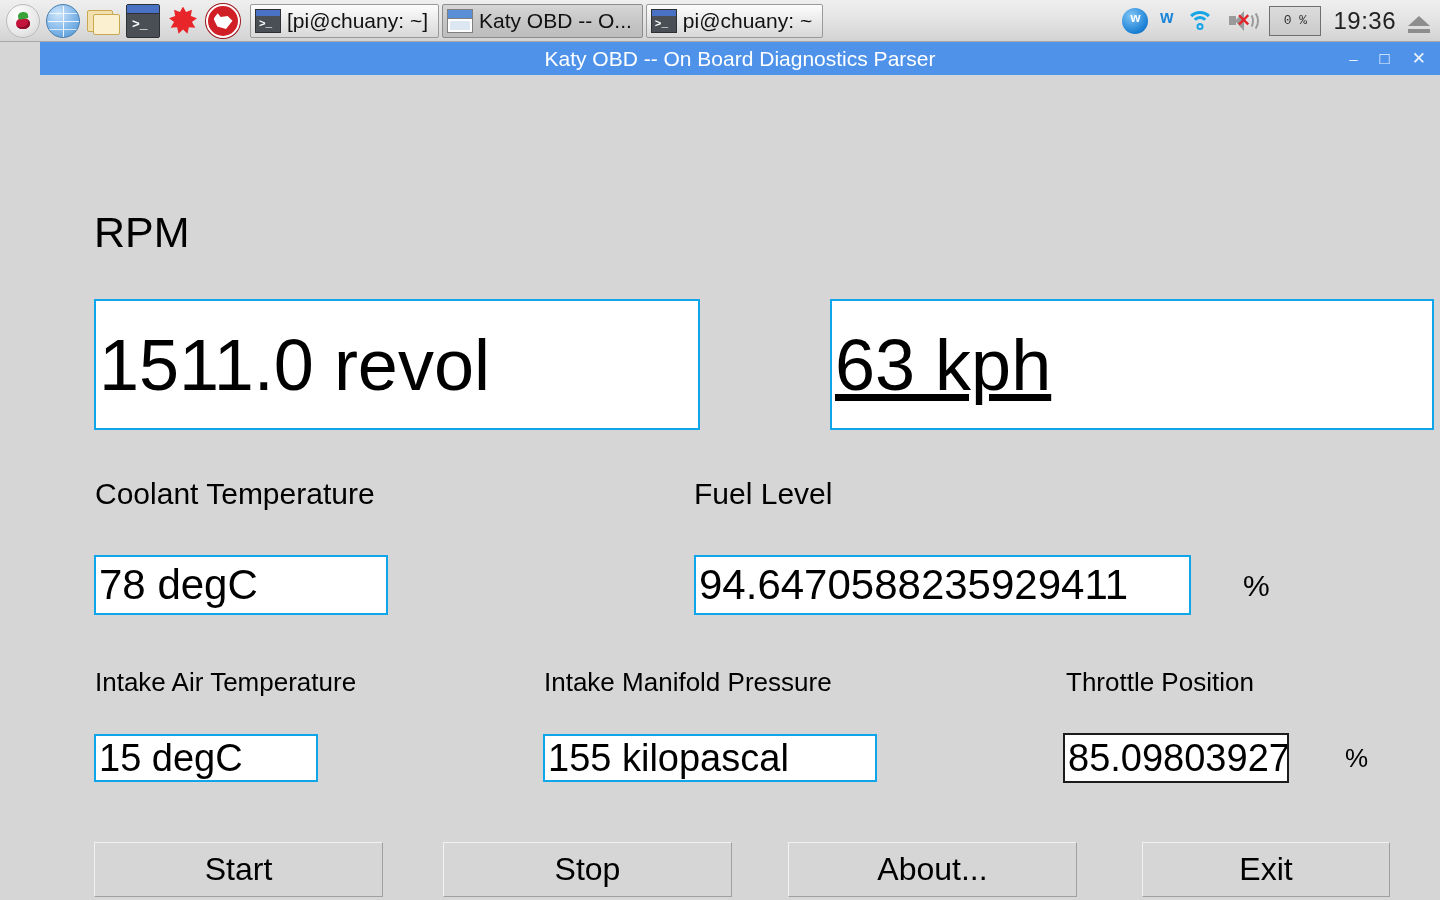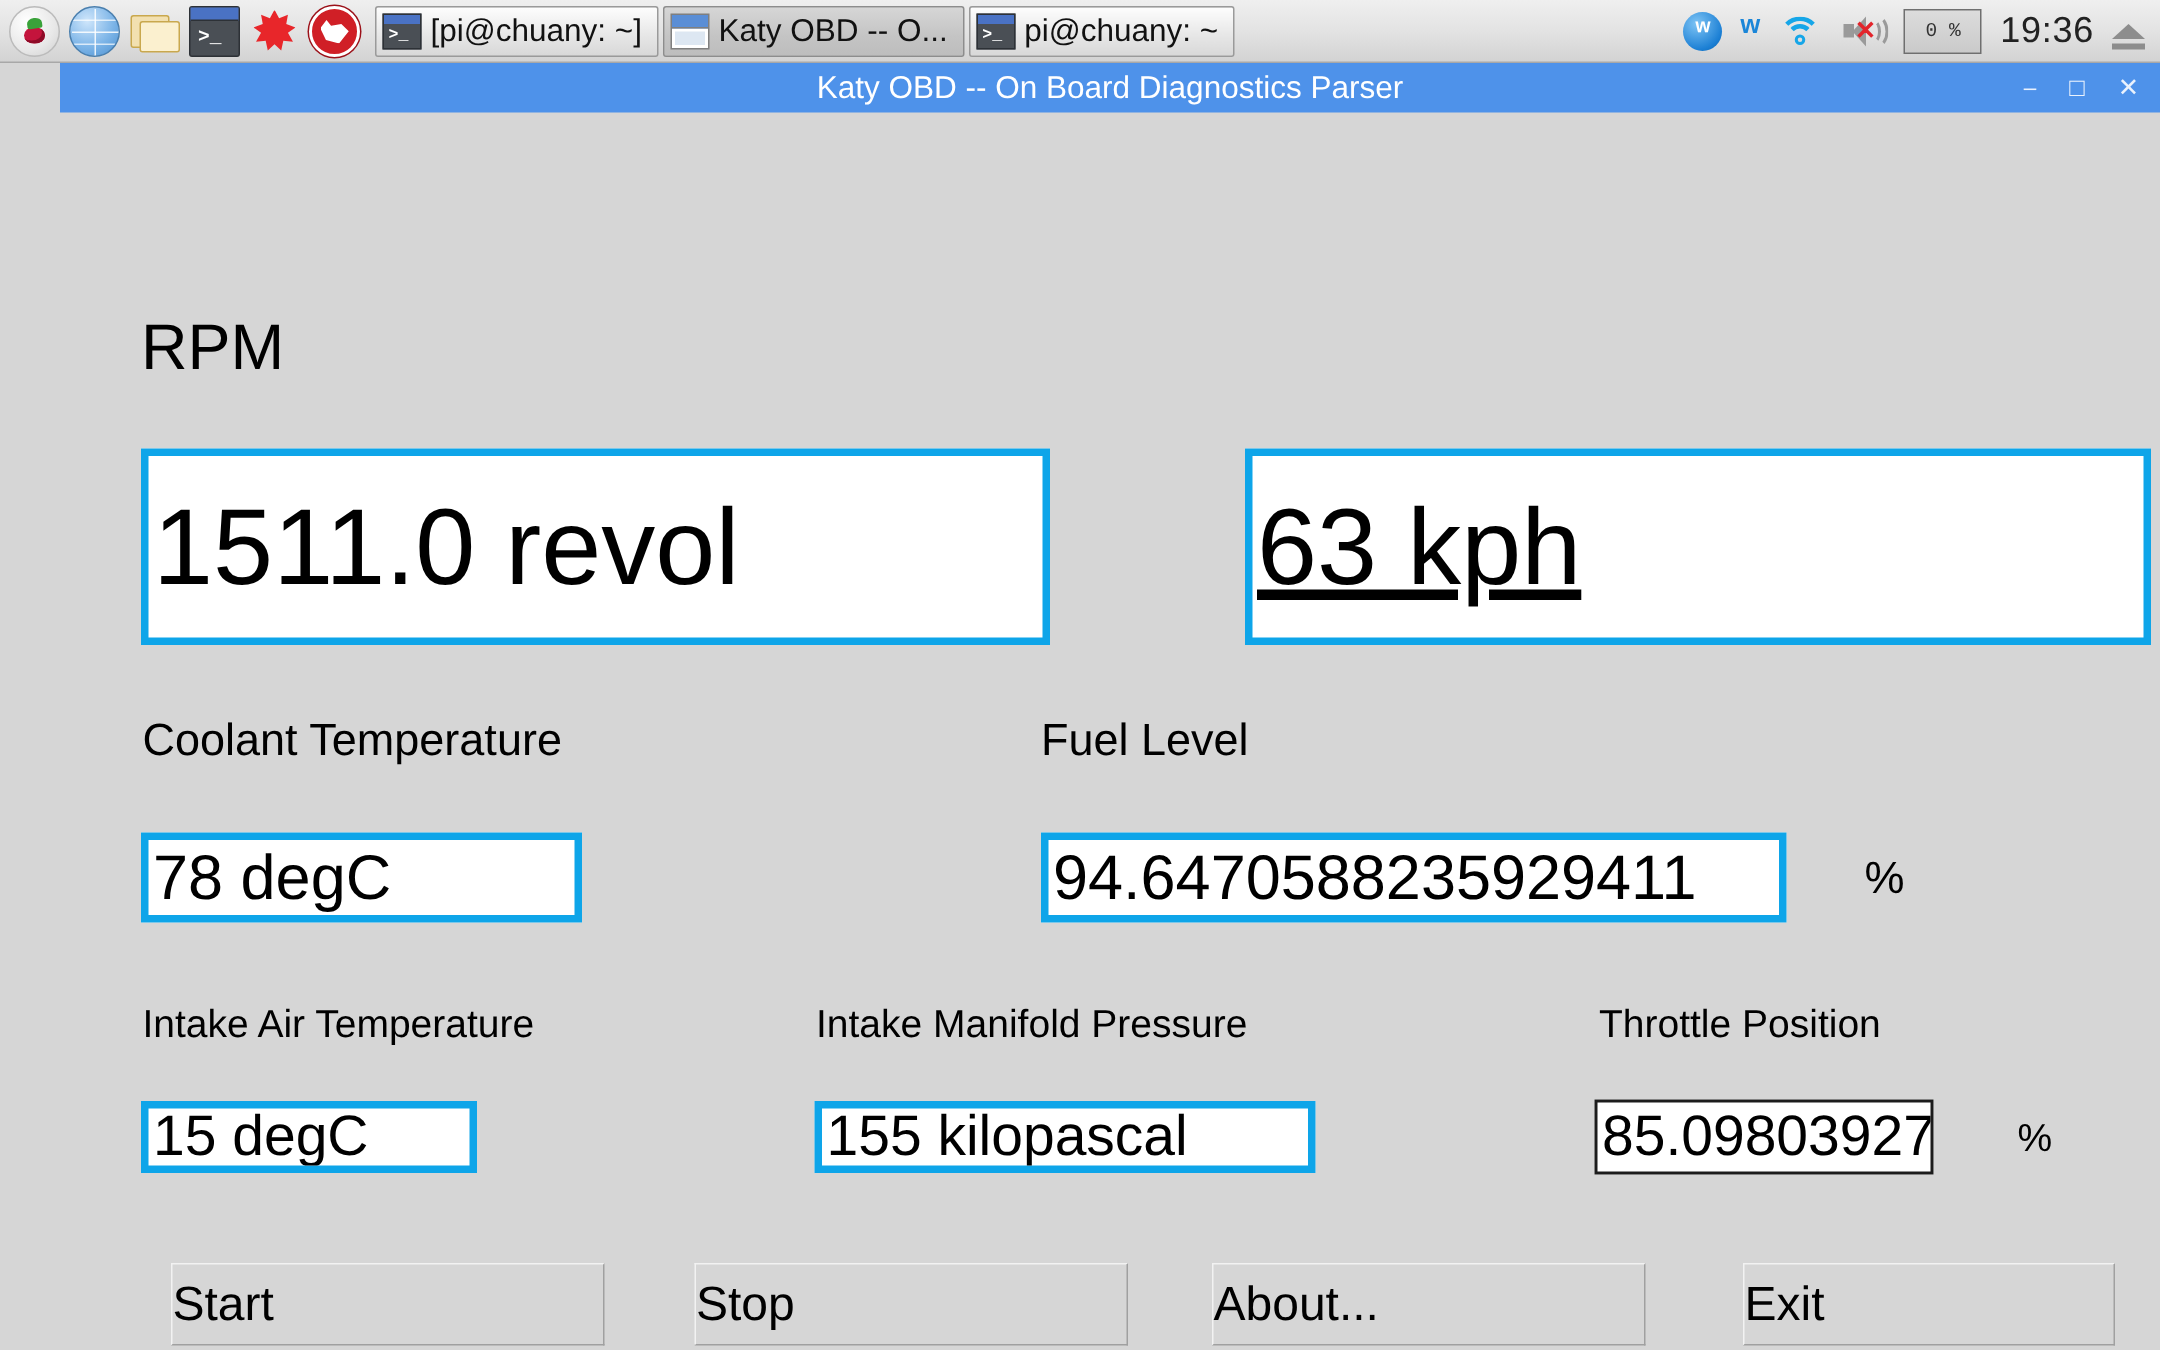--- a/index.html
+++ b/index.html
@@ -229,21 +229,21 @@
   }
   .tb-btn { color: #eaf2fd; font-size: 17px; line-height: 1; cursor: default; }
   .tb-min { font-size: 15px; }
 
   
   #content { position: relative; width: 1440px; height: 825px; }
 
   .field-label { position: absolute; color: #000; white-space: nowrap; }
   .value-box {
     position: absolute; background: #ffffff;
-    border: 5px solid #0ea5e9;
+    border: 2px solid #0ea5e9;
     display: flex; align-items: center;
     overflow: hidden; white-space: nowrap;
   }
   .value-box.focused { border: 2px solid #1c1c1c; }
   .value-box .txt { display: block; padding-left: 3px; color: #000; }
   .unit { position: absolute; color: #000; }
 
   
   .lbl-big { font-size: 43px; }
   .val-big { font-size: 72px; }
@@ -252,22 +252,22 @@
   .val-med { font-size: 42px; }
   
   .lbl-sm { font-size: 26px; }
   .val-sm { font-size: 38px; }
 
   .btn {
     position: absolute;
     background: #d6d6d6;
     border: 1px solid #a0a0a0;
     border-top-color: #f2f2f2; border-left-color: #f2f2f2;
-    display: flex; align-items: center; 
-    font-size: 32px; color: #000; margin-left: 20px;
+    display: flex; align-items: center; justify-content: center;
+    font-size: 32px; color: #000;
   }
 </style>
 </head>
 <body>
 
 <div id="taskbar">
 
   <div class="launchers">
     <div class="launch-icon ico-raspberry">
       <div class="berry"></div>

